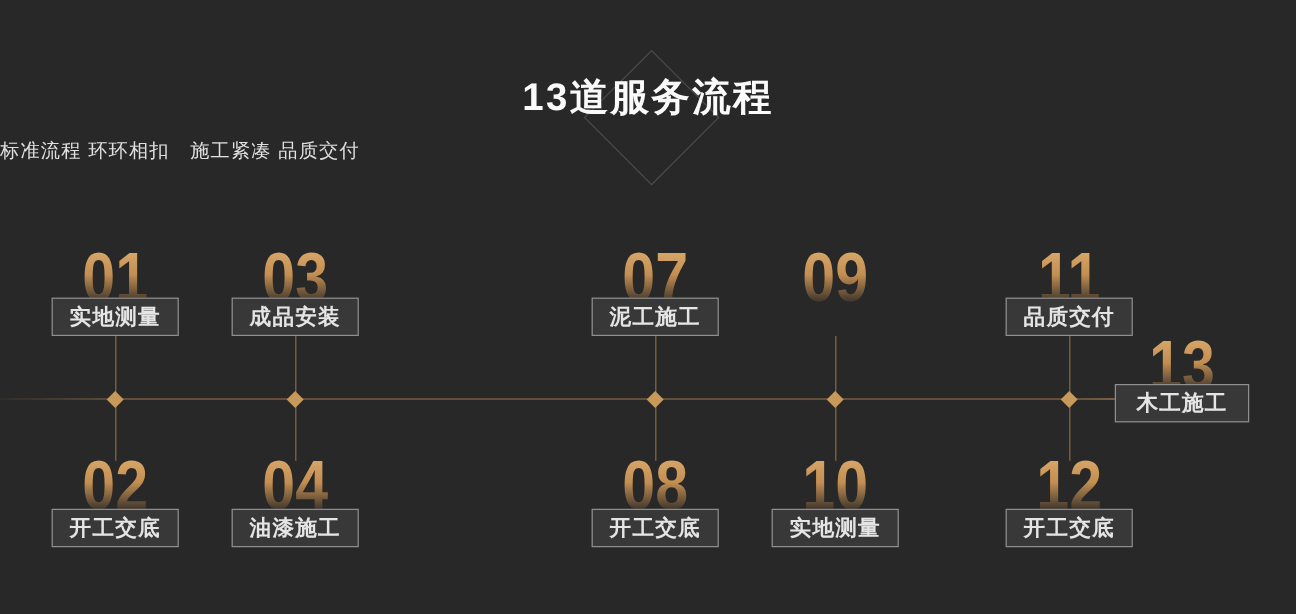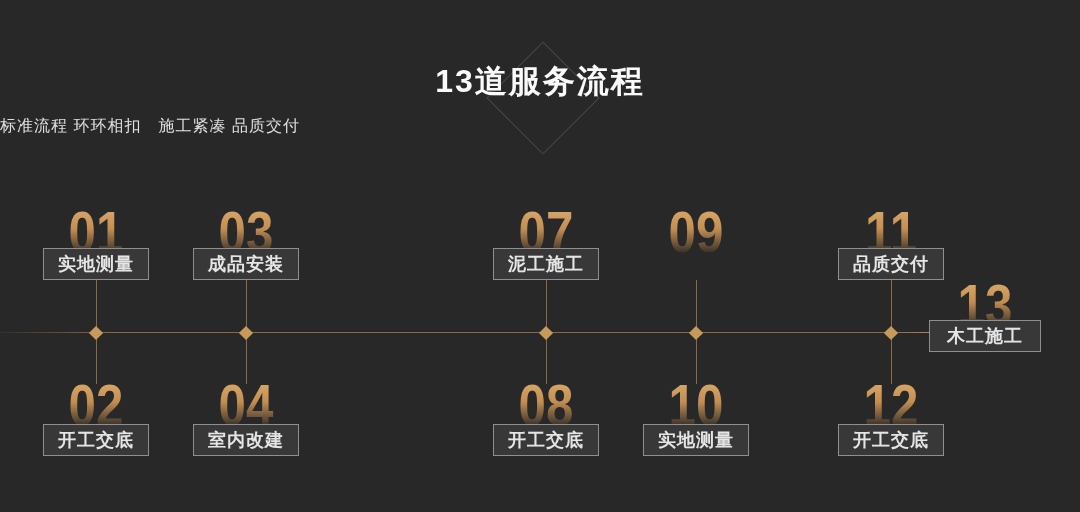--- a/index.html
+++ b/index.html
@@ -80,21 +80,21 @@
   </div>
 
   <div class="col c2">
     <div class="vline"></div>
     <div class="num top">03</div>
     <div class="box top">
         <span>成品安装</span>
       </div>
     <div class="num bottom">04</div>
     <div class="box bottom">
-        <span>室内改建</span>
+        <span>油漆施工</span>
       </div>
     <div class="node"></div>
   </div>
 
 
   <div class="col c4">
     <div class="vline"></div>
     <div class="num top">07</div>
     <div class="box top">
         <span>泥工施工</span>

